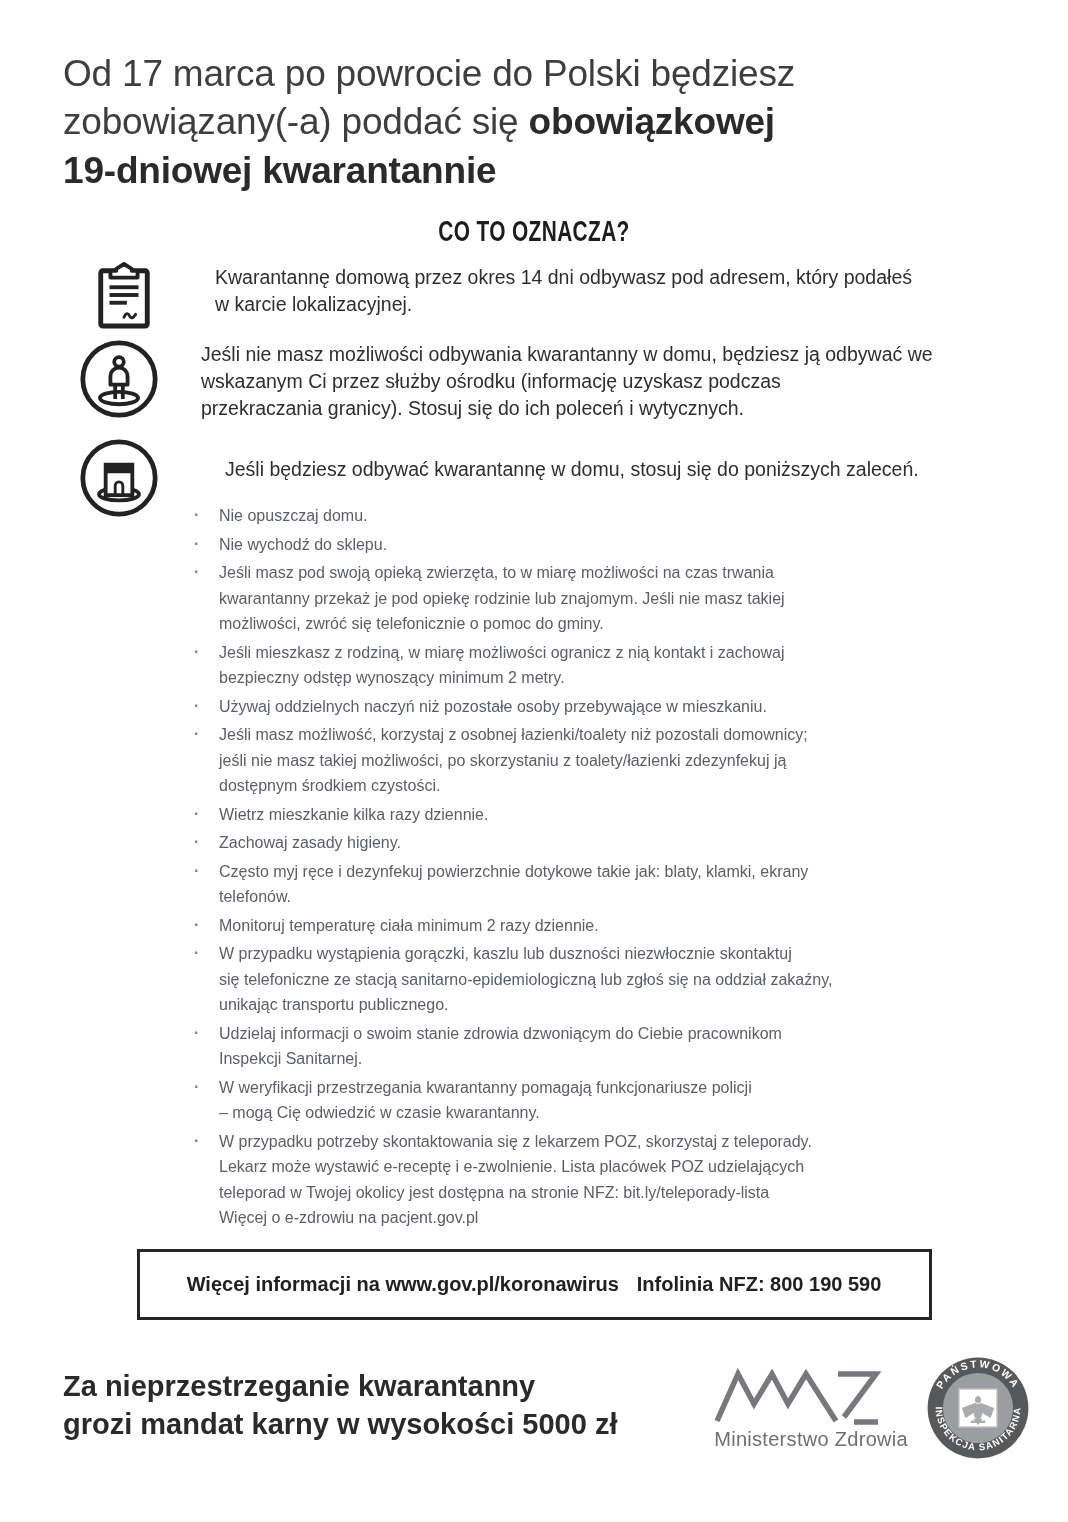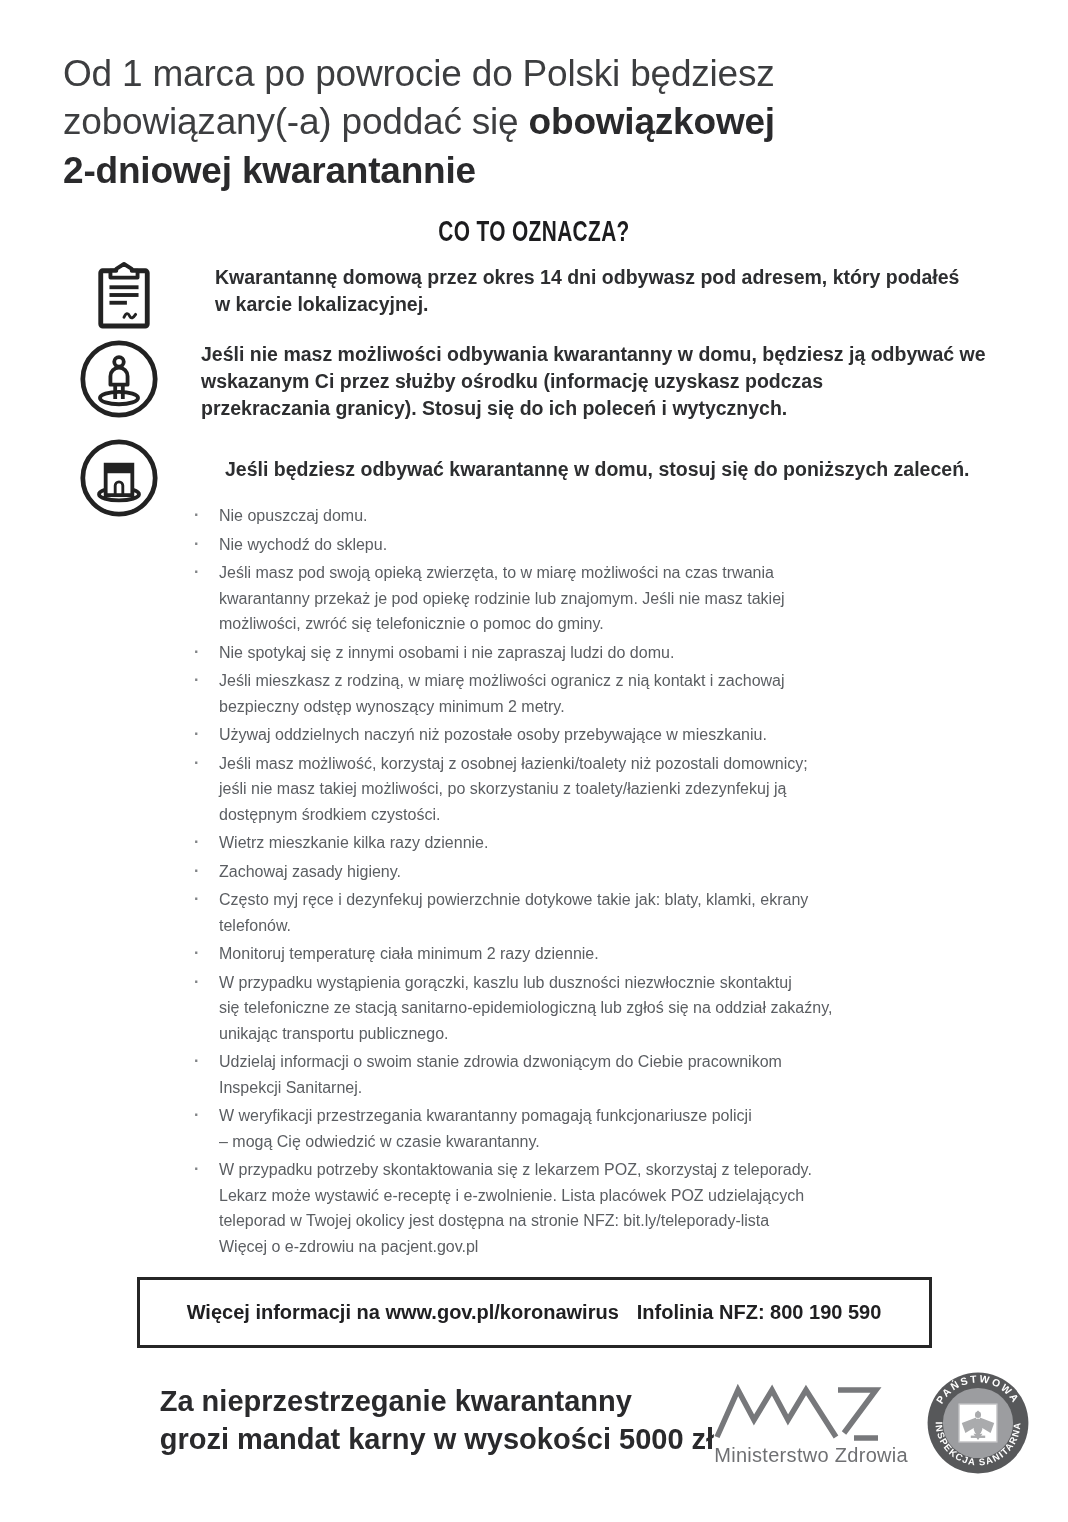--- a/index.html
+++ b/index.html
@@ -29,21 +29,21 @@
   
   .rows{margin-left:63px;margin-right:70px;}
   .row{display:flex;align-items:flex-start;}
   .row-1{margin-top:12px;}
   .row-2{margin-top:7px;}
   .row-3{margin-top:14px;}
   .icon-cell{width:122px;flex:none;}
   .row-1 .icon-cell{padding-left:30px;}
   .row-2 .icon-cell,.row-3 .icon-cell{padding-left:16px;}
   .row p{
-    margin:0;font-weight:700;font-size:19.5px;line-height:27px;color:#2d2e30;
+    margin:0;font-weight:400;font-size:19.5px;line-height:27px;color:#2d2e30;
     white-space:pre-line;
   }
   .row-1 p{padding-top:4px;}
   .row-2 p{padding-top:4px;}
   .row-3 p{padding-top:20px;margin-left:24px;}
 
   
   ul.guidelines{
     list-style:none;margin:-20px 40px 0 192px;padding:0;
   }
@@ -60,41 +60,41 @@
   .info-box{
     width:795px;margin:18px auto 0;box-sizing:border-box;
     border:3px solid #262626;
     padding:21px 10px;
     display:flex;justify-content:center;align-items:baseline;gap:18px;
     font-weight:700;font-size:20px;color:#202022;white-space:nowrap;
   }
 
   
   .footer{
-    display:flex;justify-content:flex-end;align-items:flex-start;
-    margin:21px 36px 0 63px;
+    display:flex;justify-content:space-between;align-items:flex-start;
+    margin:34px 36px 0 63px;
   }
   .penalty{
     font-size:29px;font-weight:700;color:#2a2a2c;line-height:1.3;padding-top:14px;
   }
   .logos{display:flex;align-items:center;gap:16px;}
   .mz-logo{text-align:center;}
   .mz-caption{font-size:20px;color:#6f7073;margin-top:2px;letter-spacing:0.3px;}
   .badge{width:108px;height:108px;}
 
   svg{display:block;}
 </style>
 </head>
 <body>
 
 <div class="page">
 
-  <h1 class="title"><span>Od 1 marca po powrocie do Polski będziesz</span><br>
+  <h1 class="title"><span>Od 17 marca po powrocie do Polski będziesz</span><br>
     <span>zobowiązany(-a) poddać się </span><b>obowiązkowej</b><br>
-    <b>2-dniowej kwarantannie</b>
+    <b>19-dniowej kwarantannie</b>
   </h1>
 
   <div class="section-heading">CO TO OZNACZA?</div>
 
   <div class="rows">
 
     <div class="row row-1">
       <div class="icon-cell">
         <svg width="62" height="70" viewBox="0 0 64 72" fill="none">
           <rect x="8" y="11" width="48" height="57" rx="2" stroke="#222" stroke-width="5"></rect>
@@ -142,21 +142,20 @@
   <ul class="guidelines">
 
       <li>Nie opuszczaj domu.</li>
 
       <li>Nie wychodź do sklepu.</li>
 
       <li>Jeśli masz pod swoją opieką zwierzęta, to w miarę możliwości na czas trwania
 kwarantanny przekaż je pod opiekę rodzinie lub znajomym. Jeśli nie masz takiej
 możliwości, zwróć się telefonicznie o pomoc do gminy.</li>
 
-      <li>Nie spotykaj się z innymi osobami i nie zapraszaj ludzi do domu.</li>
 
       <li>Jeśli mieszkasz z rodziną, w miarę możliwości ogranicz z nią kontakt i zachowaj
 bezpieczny odstęp wynoszący minimum 2 metry.</li>
 
       <li>Używaj oddzielnych naczyń niż pozostałe osoby przebywające w mieszkaniu.</li>
 
       <li>Jeśli masz możliwość, korzystaj z osobnej łazienki/toalety niż pozostali domownicy;
 jeśli nie masz takiej możliwości, po skorzystaniu z toalety/łazienki zdezynfekuj ją
 dostępnym środkiem czystości.</li>
 

